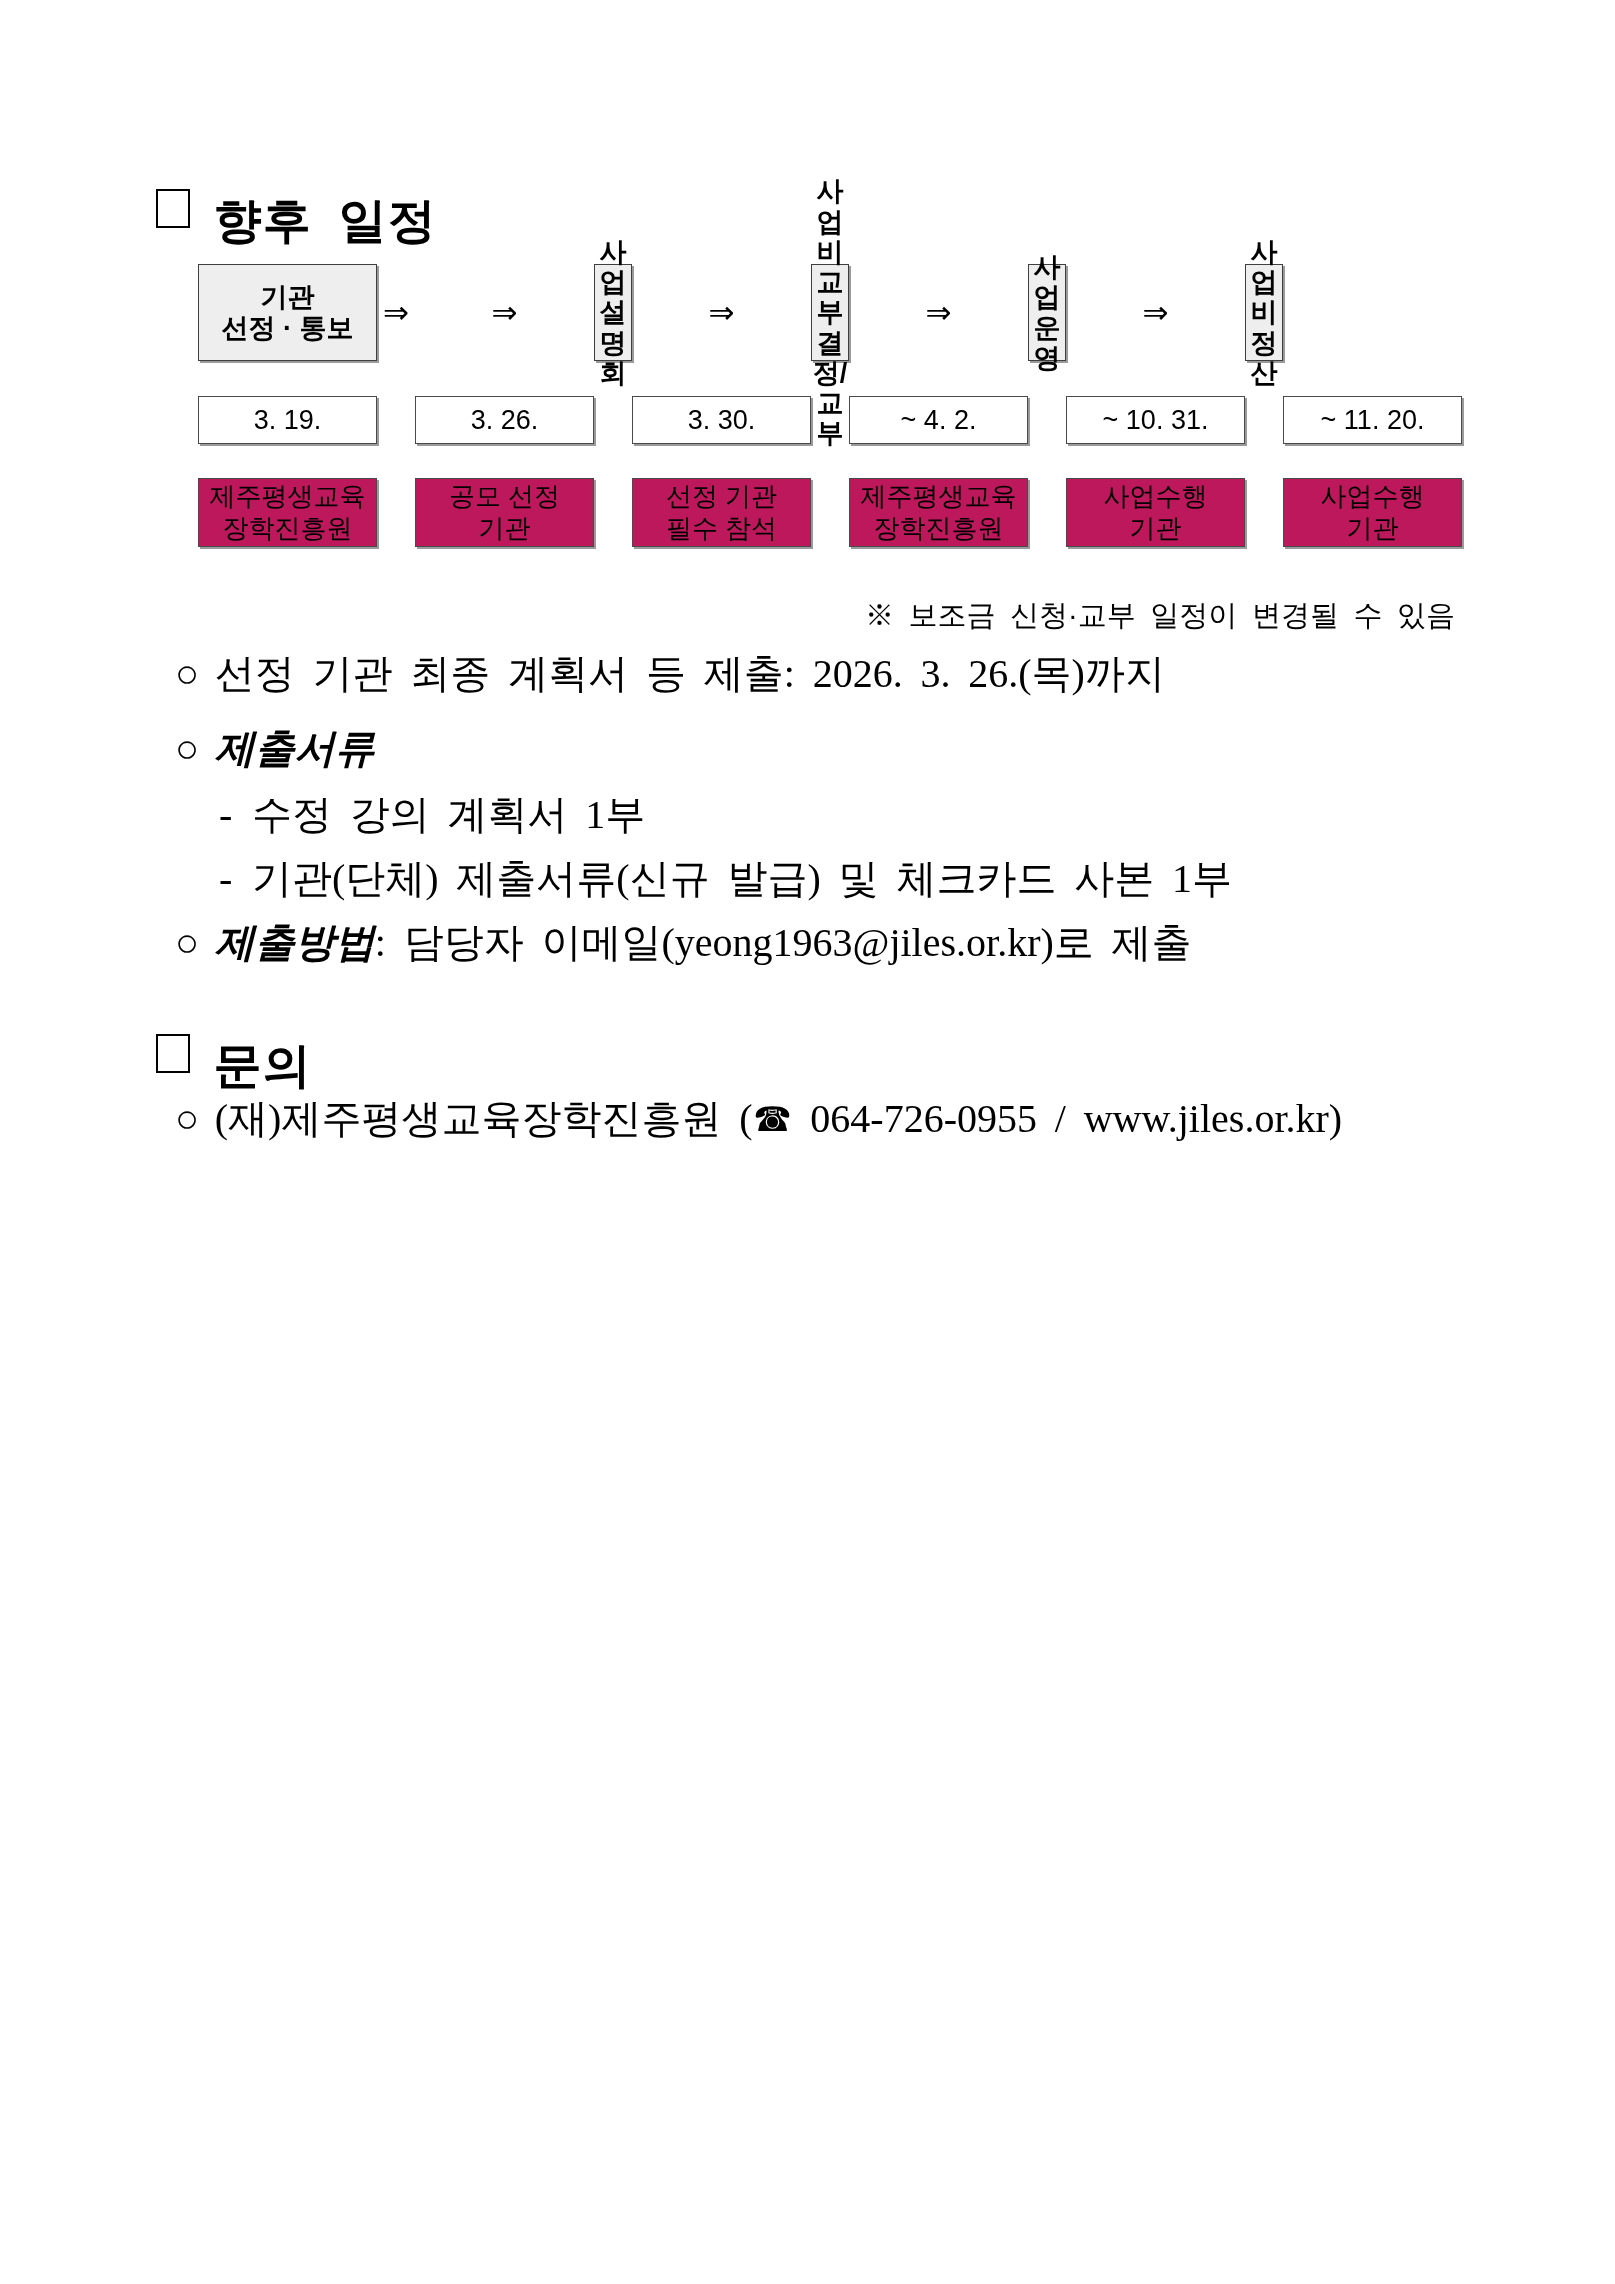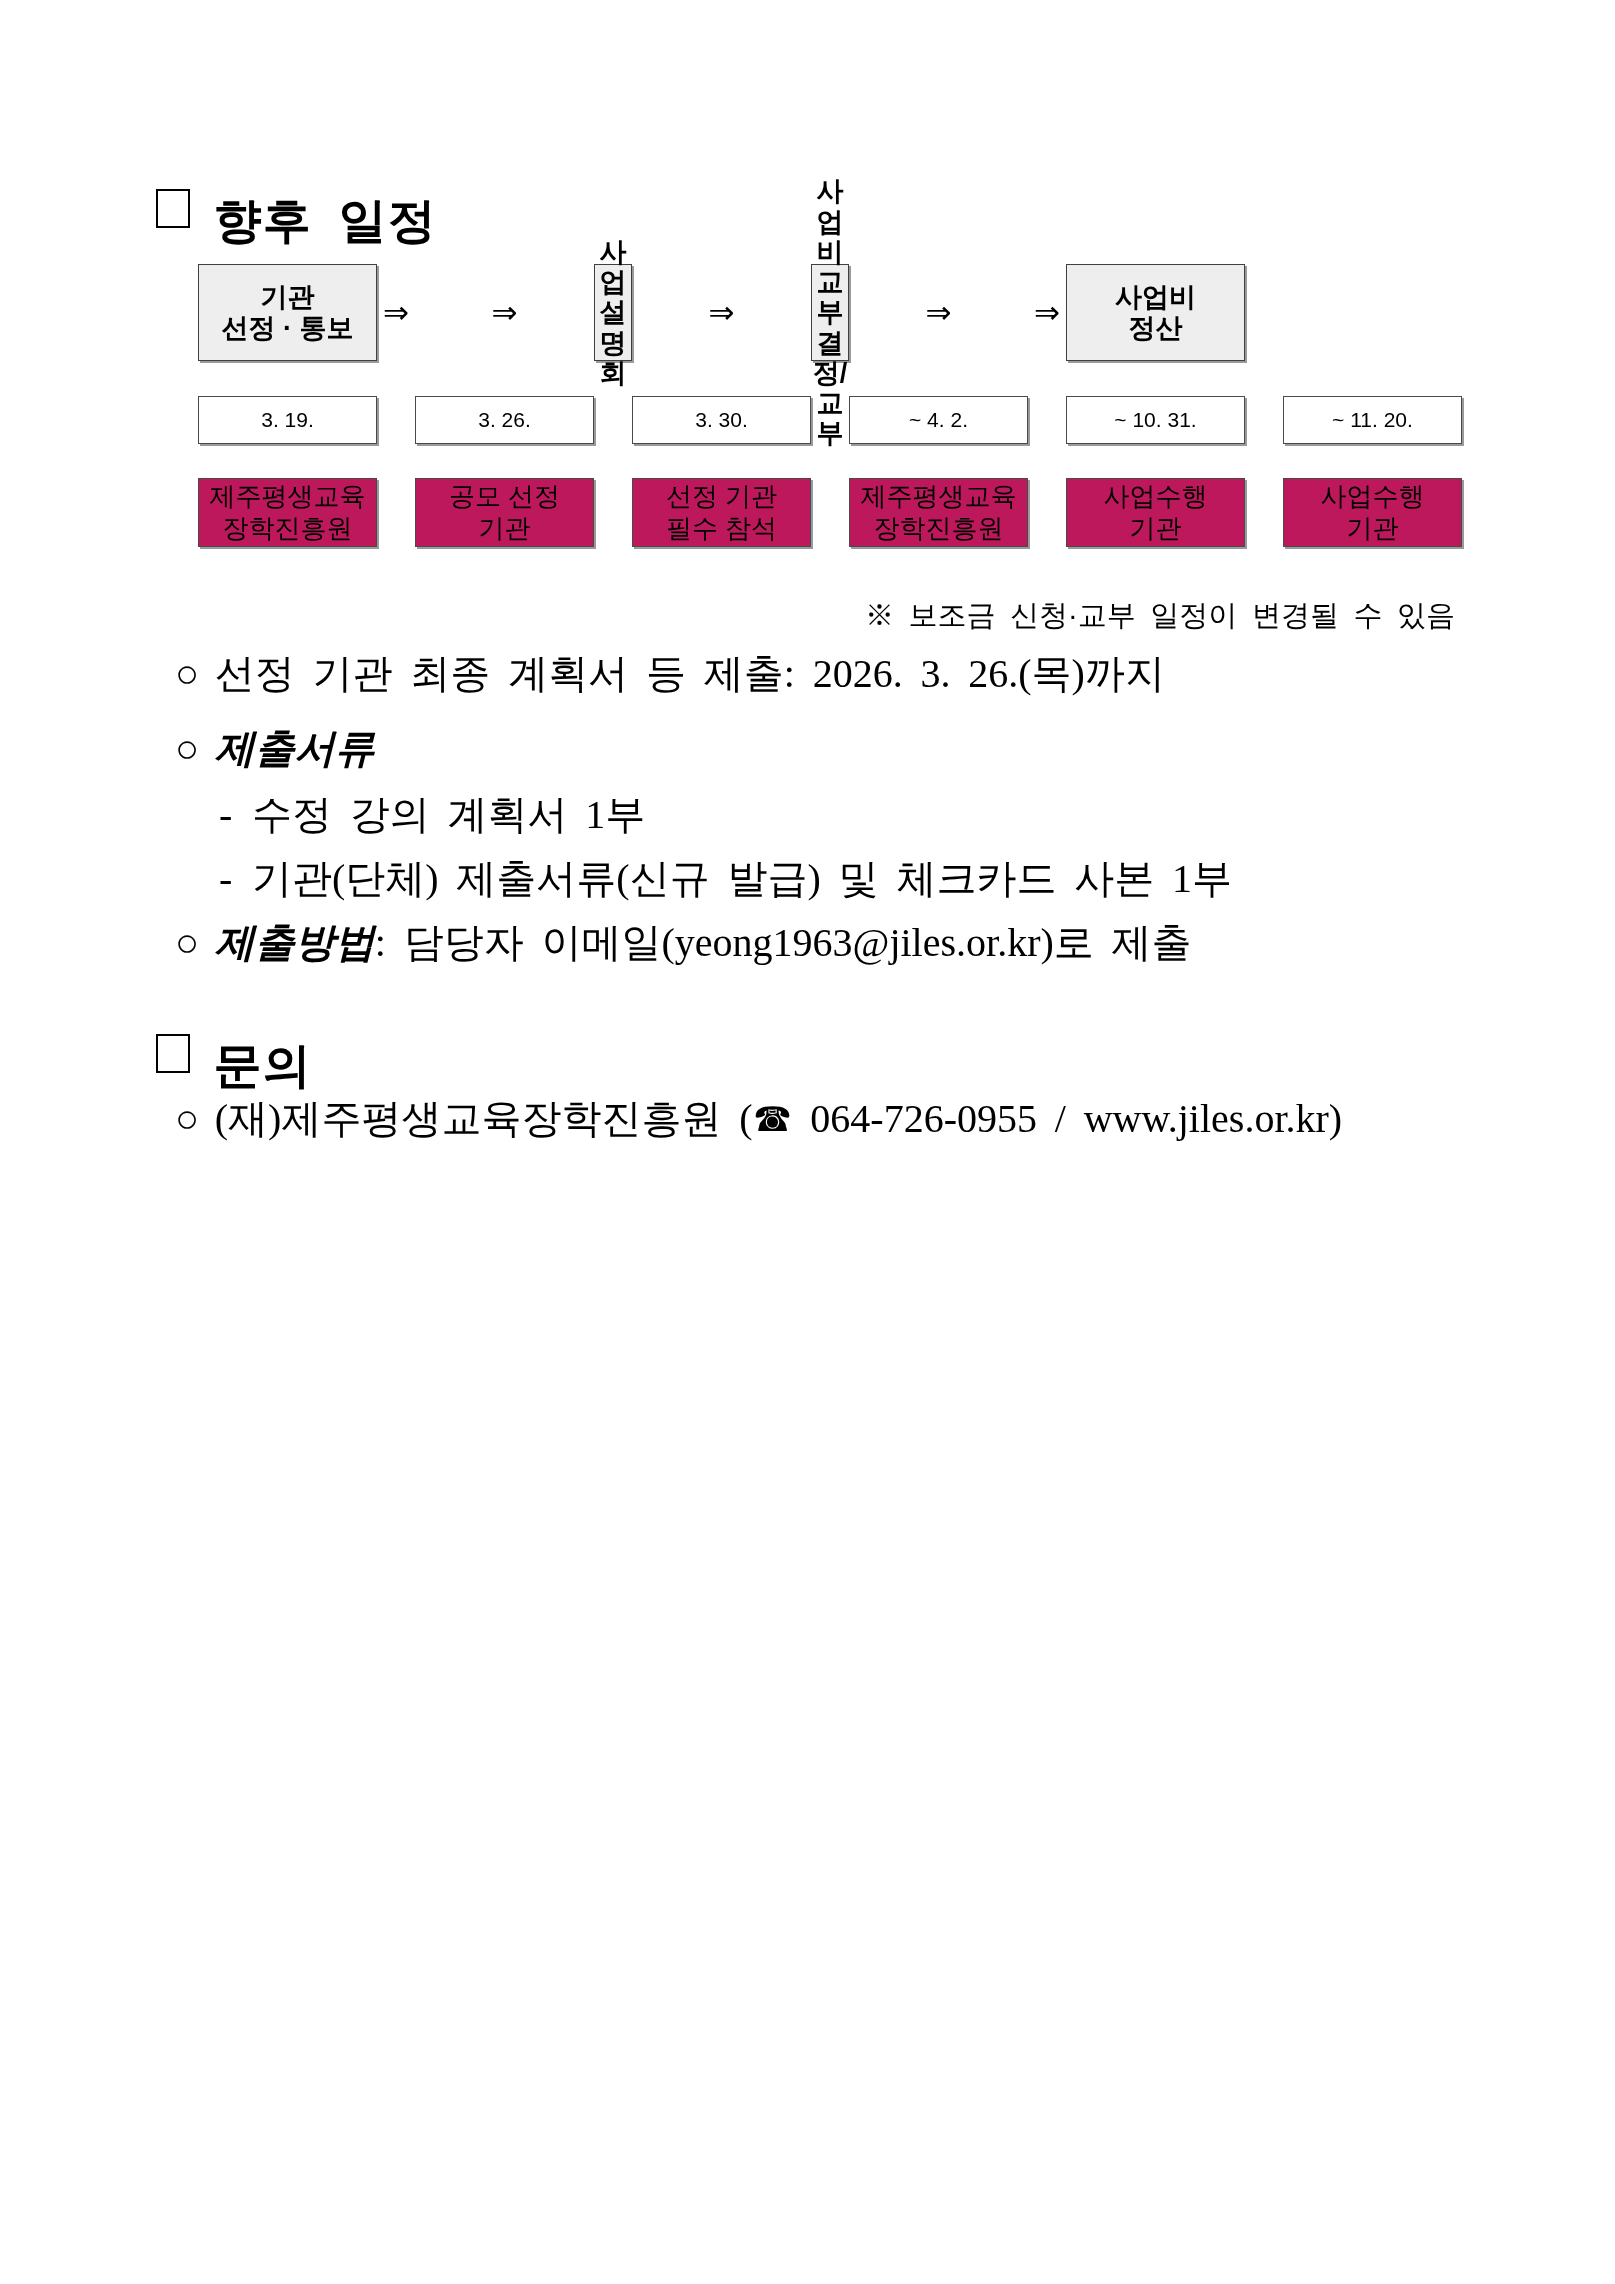--- a/index.html
+++ b/index.html
@@ -67,21 +67,21 @@
   .arrow-cell{
     display:flex;align-items:center;justify-content:center;
     font-size:31px;
     font-weight:normal;
   }
   .datebox{
     height:48px;
     background:#ffffff;
     border:1.3px solid #4a4a4a;
     box-shadow:2px 2px 0 #9a9a9a;
-    font-size:21px;
+    font-size:27px;
     white-space:nowrap;
   }
   .actorbox{
     height:69px;
     background:#be185d;
     border:1.3px solid #4a4a4a;
     box-shadow:2px 2px 0 #9a9a9a;
     font-size:26px;
     line-height:1.2;
     white-space:pre-line;
@@ -124,20 +124,21 @@
 선정 · 통보</div>
     <div class="arrow-cell">⇒</div>
     <div class="arrow-cell">⇒</div>
     <div class="cell step">사업
 설명회</div>
     <div class="arrow-cell">⇒</div>
     <div class="cell step">사업비
 교부결정/
 교부</div>
     <div class="arrow-cell">⇒</div>
+    <div class="cell step">사업운영</div>
     <div class="arrow-cell">⇒</div>
     <div class="cell step">사업비
 정산</div>
   </div>
 
   <div class="abs flow-grid" style="top:396px;">
     <div class="cell datebox">3. 19.</div>
     <div></div>
     <div class="cell datebox">3. 26.</div>
     <div></div>

